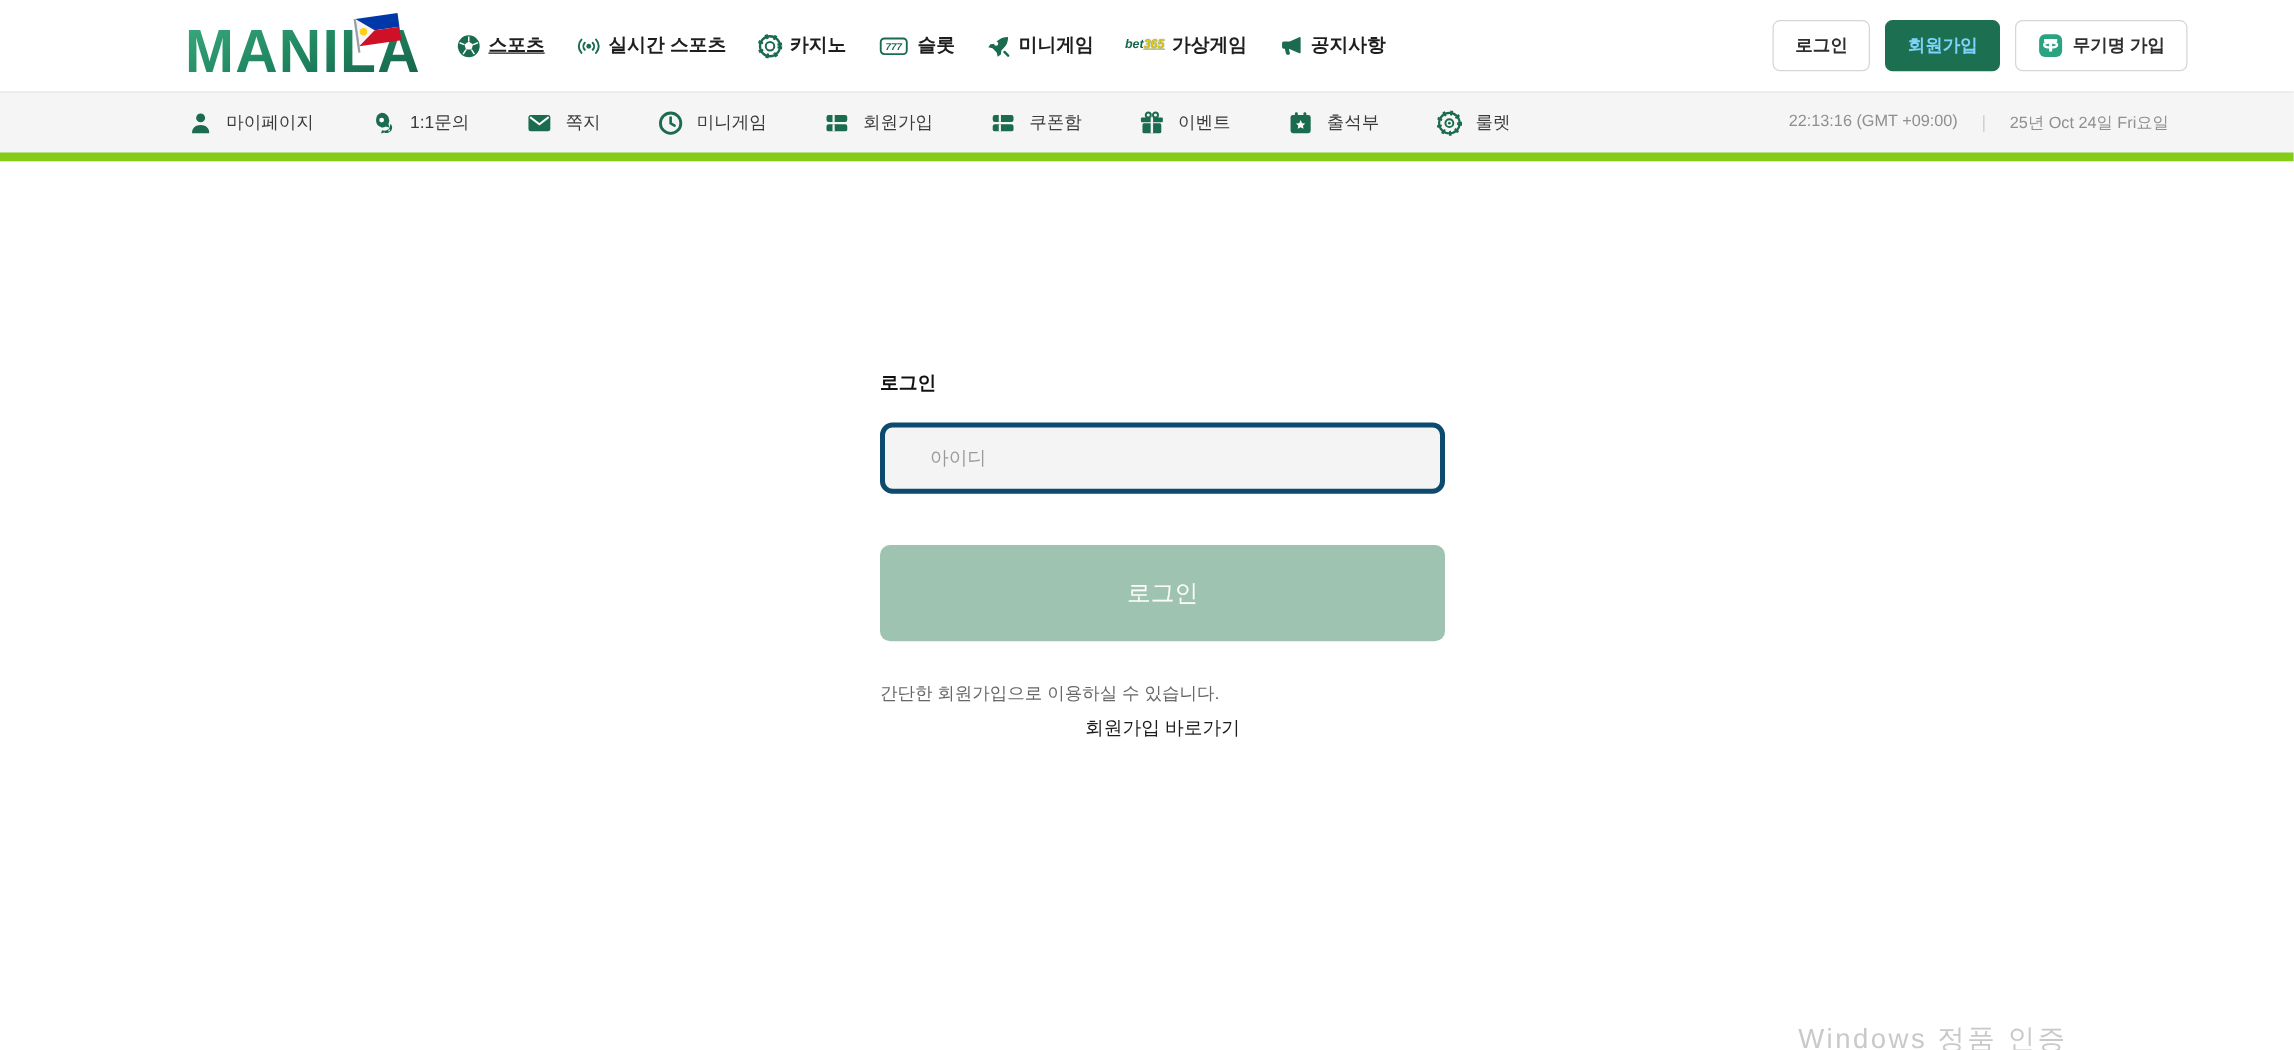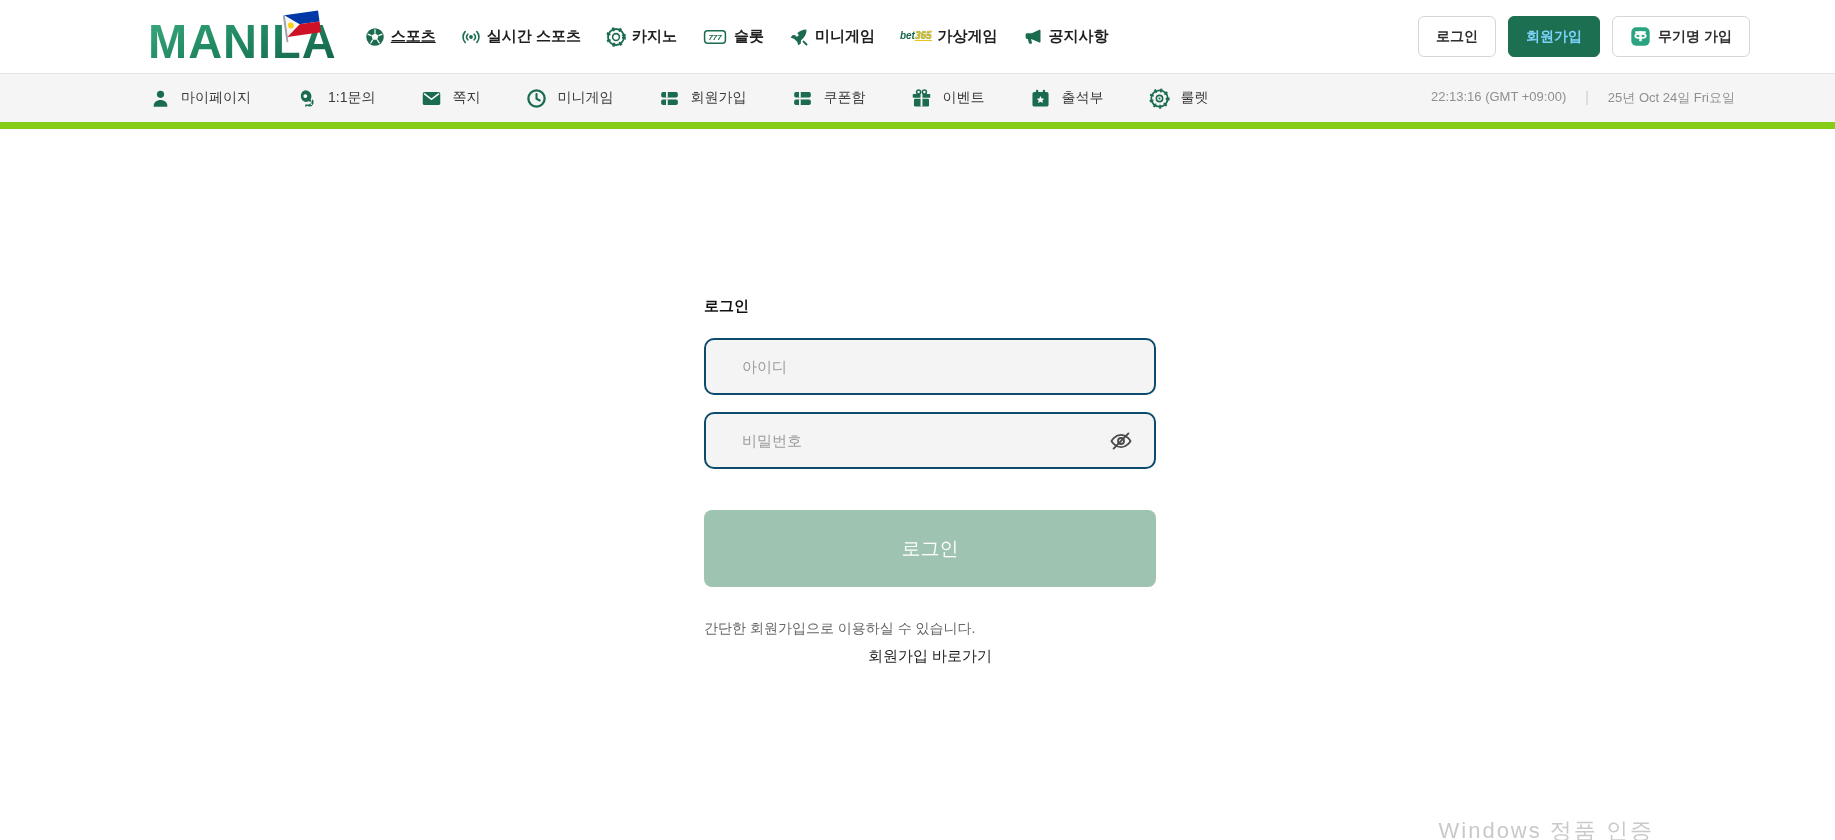--- a/index.html
+++ b/index.html
@@ -38,21 +38,21 @@
   .sub-item { display:flex; align-items:center; gap:10px; cursor:pointer; white-space:nowrap; }
   .sub-item .label { font-size:14px; color:#3a3a3a; }
   .sub-ico { width:21px; height:21px; display:inline-flex; }
   .clock-area { margin-left:auto; display:flex; align-items:flex-start; font-size:13px; color:#8f8f8f; }
   .clock-divider { color:#cfcfcf; margin:0 19px; font-size:14px; }
 
   
   .login-wrap { position:absolute; left:704px; top:297px; width:452px; }
   .login-title { font-size:15px; font-weight:700; color:#111; margin-bottom:22px; }
   .field { position:relative; width:100%; height:57px; margin-bottom:17px; }
-  .field input { width:100%; height:100%; background:#f4f4f5; border:2px solid #0c4a6e; border-radius:10px;
+  .field input { width:100%; height:100%; background:#f4f4f5; border:4px solid #0c4a6e; border-radius:10px;
     padding:0 54px 0 36px; font-size:15px; color:#333; outline:none; font-family:inherit; }
   .field input::placeholder { color:#9b9b9b; }
   .eye-btn { position:absolute; right:22px; top:50%; transform:translateY(-50%); width:26px; height:26px;
     background:none; border:none; cursor:pointer; display:flex; align-items:center; justify-content:center; }
   .submit-btn { margin-top:24px; width:100%; height:77px; background:#9fc3b1; border:none; border-radius:8px;
     color:#fdfdfd; font-size:19px; cursor:pointer; font-family:inherit; }
   .hint { margin-top:33px; font-size:14px; color:#666; }
   .signup-link { margin-top:9px; text-align:center; font-size:15px; font-weight:400; color:#1c1c1c; cursor:pointer; }
 
   
@@ -276,32 +276,20 @@
 </div>
 
 <main>
   <div class="login-wrap">
     <div class="login-title">로그인</div>
 
     <div class="field">
       <input type="text" placeholder="아이디" style="">
     </div>
 
-    <div class="field">
-      <input type="password" placeholder="비밀번호" style="">
-      <button class="eye-btn">
-        <span style="display:inline-flex;">
-          <svg viewBox="0 0 24 24" width="24" height="24">
-            <path d="M2.5 12s3.4-6.2 9.5-6.2S21.5 12 21.5 12s-3.4 6.2-9.5 6.2S2.5 12 2.5 12z" fill="none" stroke="#4a4a4a" stroke-width="1.8"></path>
-            <circle cx="12" cy="12" r="3" fill="none" stroke="#4a4a4a" stroke-width="1.8"></circle>
-            <line x1="4.6" y1="19.6" x2="19.4" y2="4.4" stroke="#4a4a4a" stroke-width="1.9" stroke-linecap="round"></line>
-          </svg>
-        </span>
-      </button>
-    </div>
 
     <button class="submit-btn">로그인</button>
 
     <div class="hint">간단한 회원가입으로 이용하실 수 있습니다.</div>
     <div class="signup-link">회원가입 바로가기</div>
   </div>
 </main>
 
 <div class="watermark">Windows 정품 인증</div>
 

